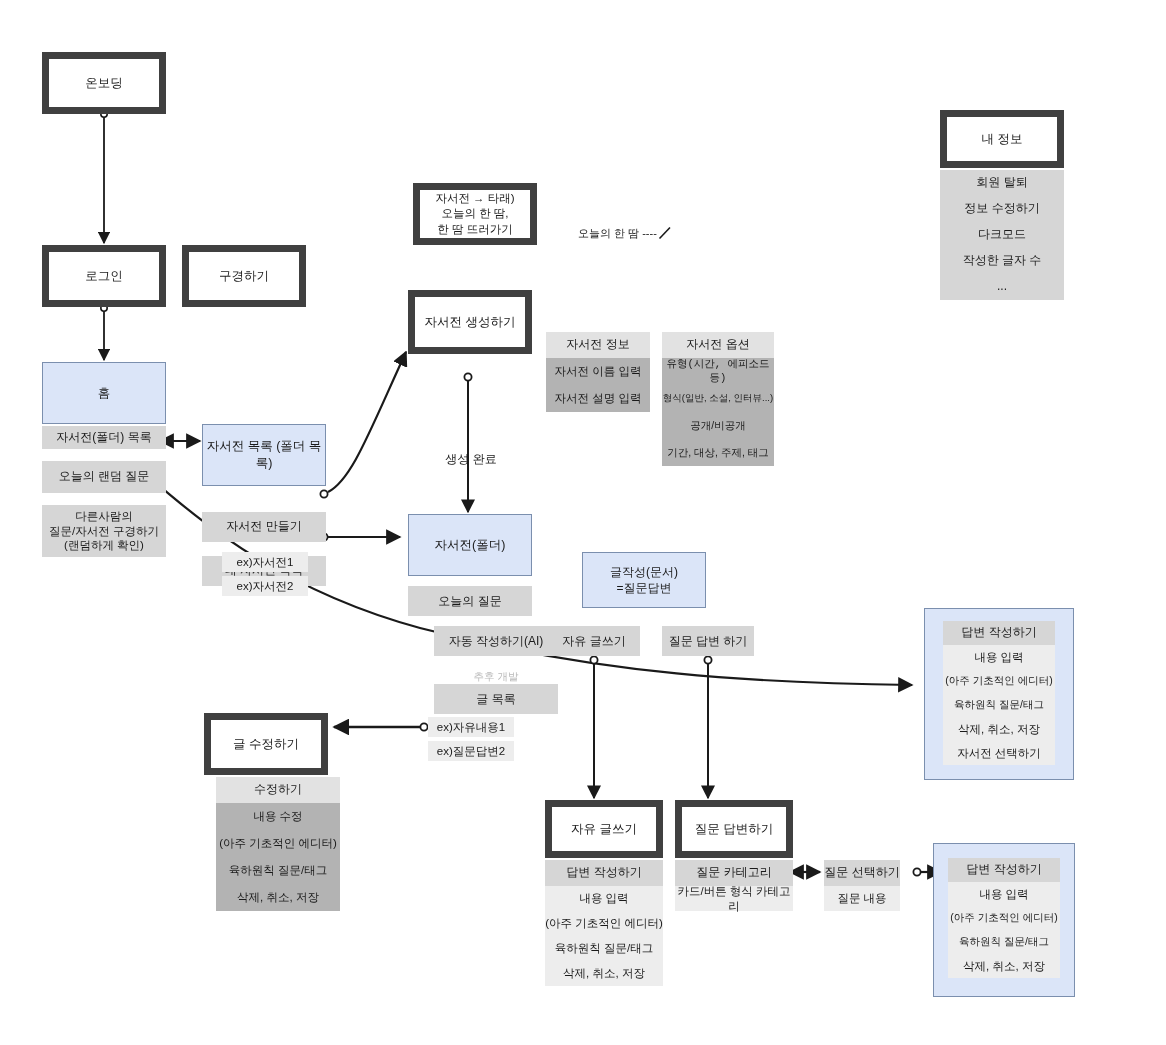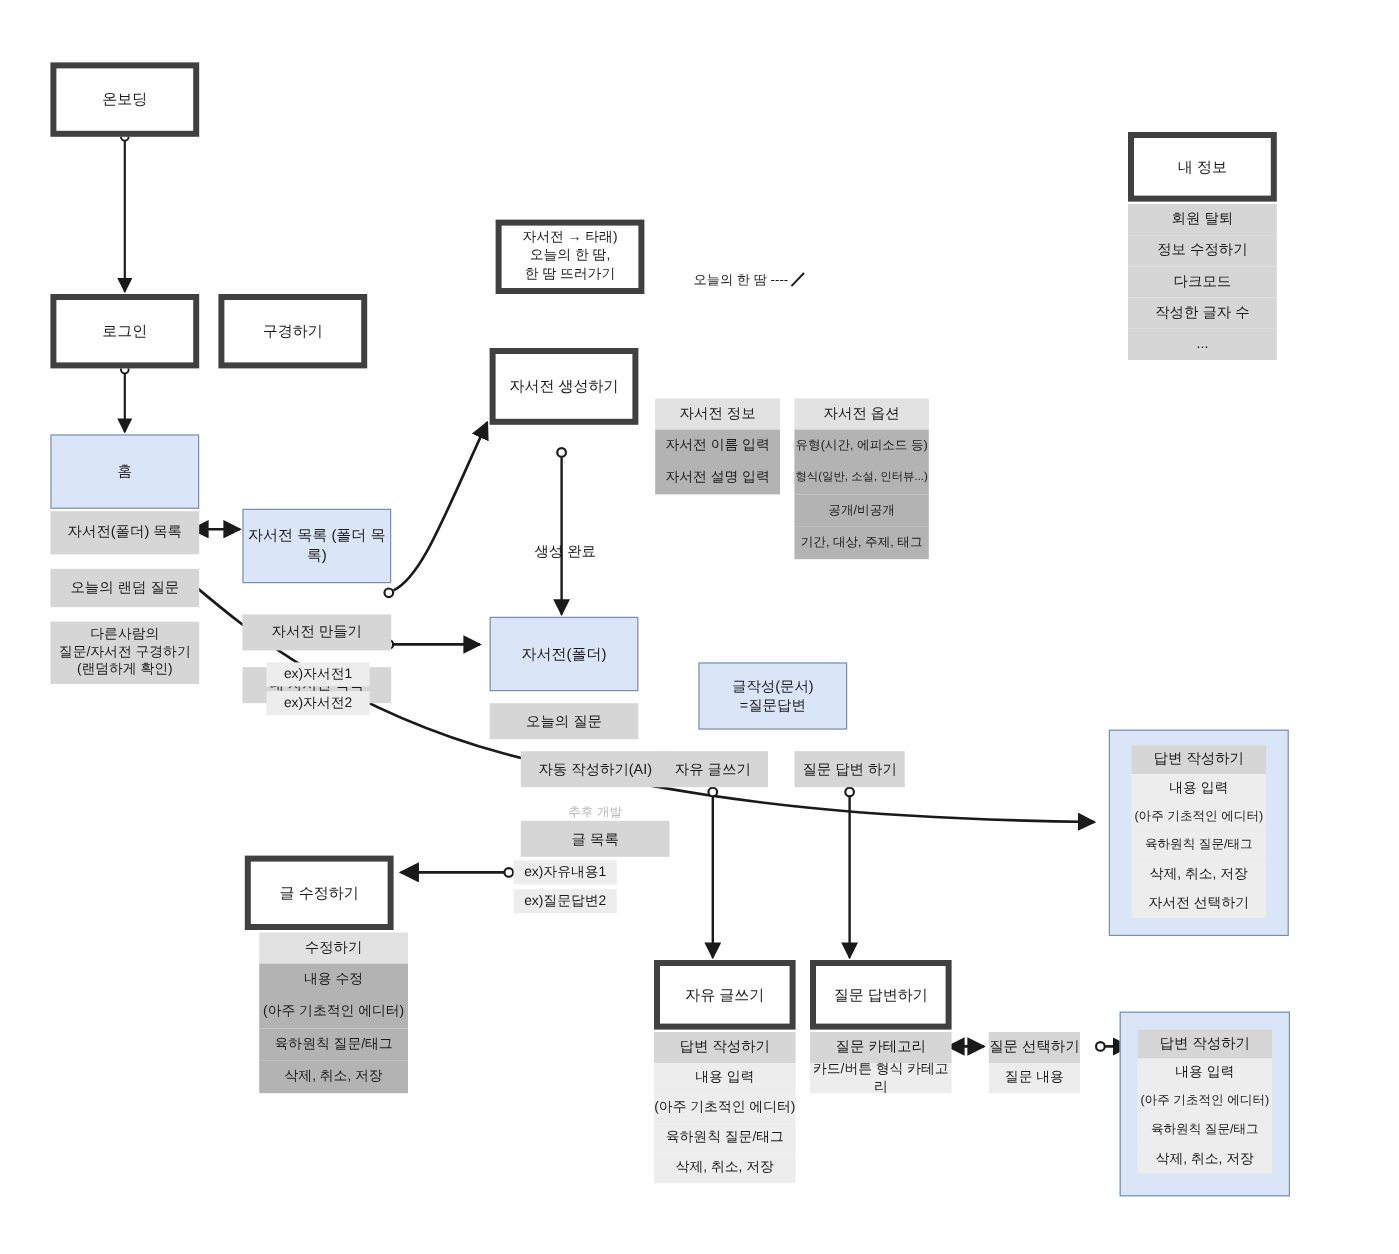--- a/index.html
+++ b/index.html
@@ -35,21 +35,21 @@
     align-items: center;
     justify-content: center;
     text-align: center;
     line-height: 1.35;
     z-index: 10;
     white-space: pre-line;
   }
   
   .box-white {
     background: #ffffff;
-    border: 5px solid #404040;
+    border: 7px solid #404040;
     font-size: 12.5px;
   }
   
   .box-blue {
     background: #dbe5f8;
     border: 1px solid #7b8fae;
     font-size: 12.5px;
   }
   
   .group-blue {
@@ -167,21 +167,21 @@
 
   <div class="node box-white" style="left:182px; top:245px; width:124px; height:62px;">
     <span>구경하기</span>
   </div>
 
   <div class="node box-blue" style="left:42px; top:362px; width:124px; height:62px;">
     <span>홈</span>
   </div>
 
   <div class="stack" style="left:42px; top:426px; width:124px;">
-    <div class="chip-med" style="height:36px;">
+    <div class="chip-med" style="height:23px;">
       <span>자서전(폴더) 목록</span>
     </div>
     <div style="height:12px;"></div>
     <div class="chip-med" style="height:32px;">
       <span>오늘의 랜덤 질문</span>
     </div>
     <div style="height:12px;"></div>
     <div class="chip-med" style="height:52px; font-size:11.5px;">
       <span>다른사람의
 질문/자서전 구경하기
@@ -239,21 +239,21 @@
     </div>
     <div class="chip-dark" style="height:27px;">
       <span>자서전 설명 입력</span>
     </div>
   </div>
 
   <div class="stack" style="left:662px; top:332px; width:112px;">
     <div class="chip-hdr" style="height:26px;">
       <span>자서전 옵션</span>
     </div>
-    <div class="chip-dark" style="height:27px; font-size:10.5px;">
+    <div class="chip-dark" style="height:27px; font-size:10.5px;font-family:Liberation Mono, monospace;">
       <span>유형(시간, 에피소드 등)</span>
     </div>
     <div class="chip-dark" style="height:27px; font-size:9.5px;">
       <span>형식(일반, 소설, 인터뷰...)</span>
     </div>
     <div class="chip-dark" style="height:27px; font-size:10.5px;">
       <span>공개/비공개</span>
     </div>
     <div class="chip-dark" style="height:27px; font-size:10.5px;">
       <span>기간, 대상, 주제, 태그</span>

